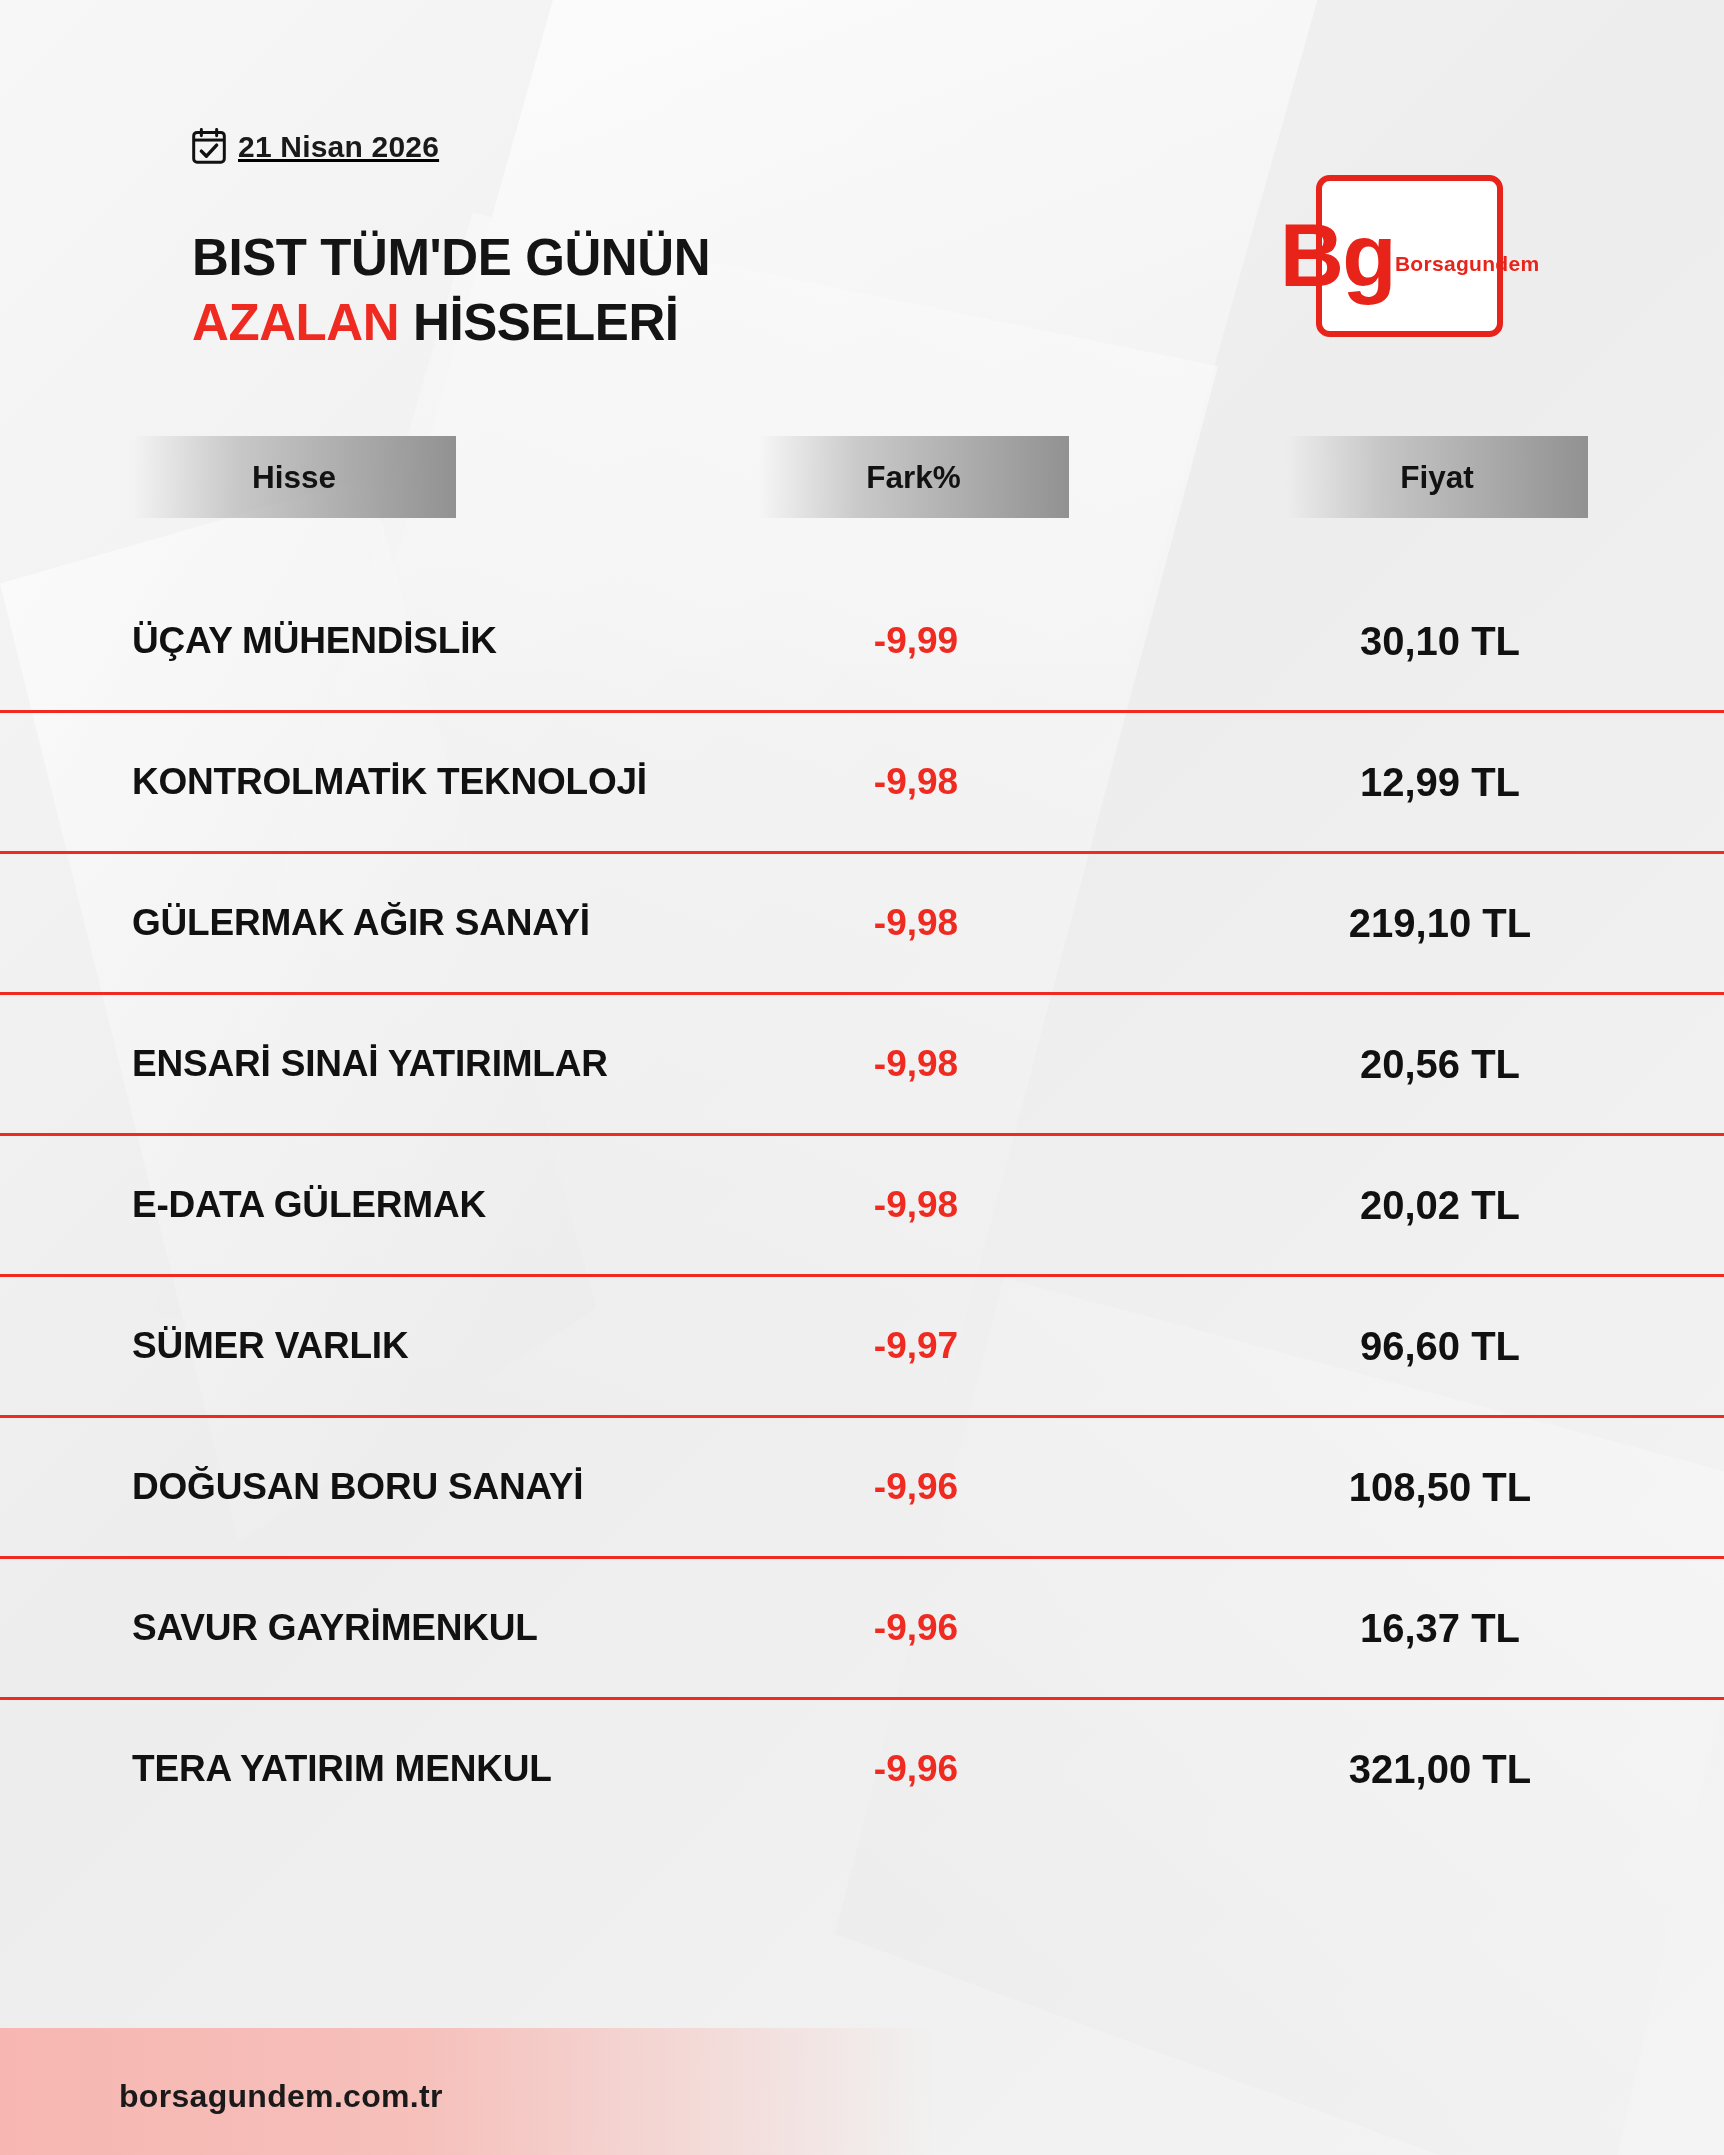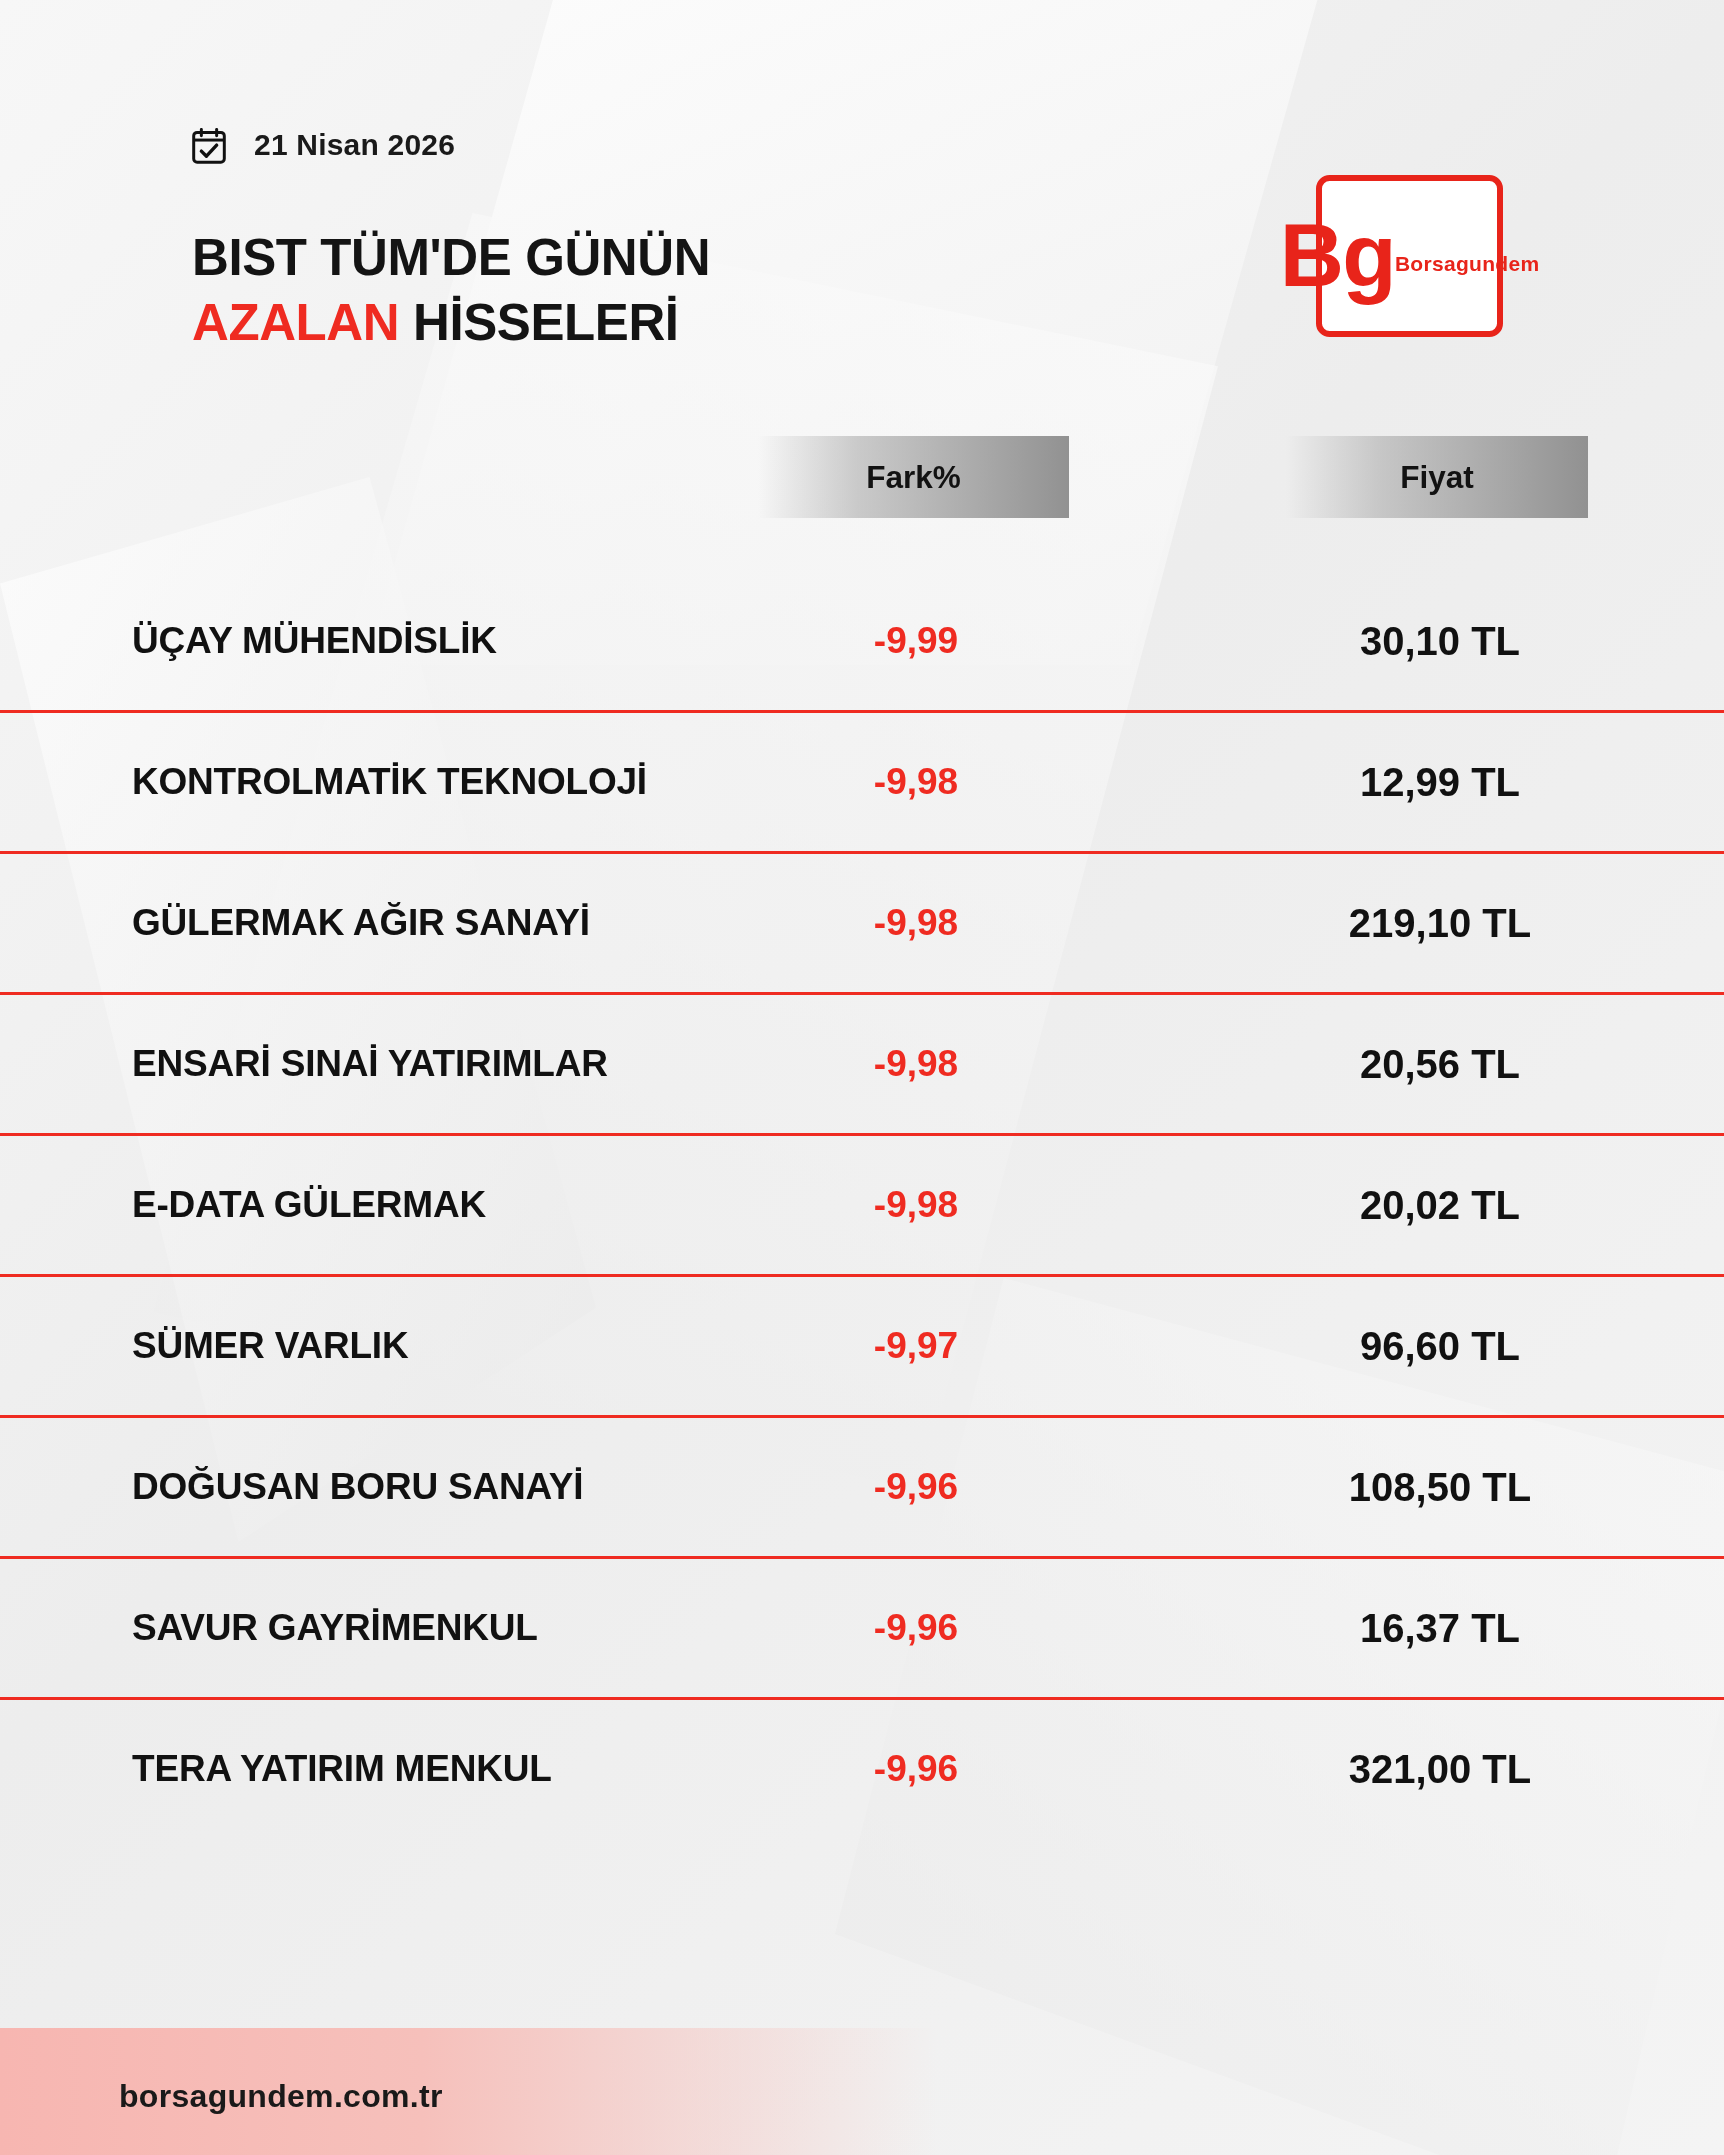--- a/index.html
+++ b/index.html
@@ -69,22 +69,23 @@
     z-index: 2;
   }
 
   
   .header {
     padding: 128px 0 0 192px;
     position: relative;
   }
   .date-row {
     display: flex;
-    align-items: flex-start;
-    gap: 28px;
+    align-items: flex-end;
+    gap: 12px;
+    text-decoration: underline;
   }
   .cal-icon {
     width: 34px;
     height: 36px;
     position: relative;
     display: inline-block;
   }
   .cal-icon svg { display: block; }
   .date-text {
     font-size: 30px;
@@ -273,20 +274,21 @@
         </div>
       </div>
 
       <div class="logo">
         <div class="logo-bg">Bg</div>
         <div class="logo-word">Borsagundem</div>
       </div>
     </div>
 
     <div class="table-head">
+      <div class="head-cell head-hisse">Hisse</div>
       <div class="head-cell head-fiyat">Fiyat</div>
       <div class="head-cell head-fark">Fark%</div>
     </div>
 
     <div class="rows">
 
       <div class="row">
         <div class="cell c-name">ÜÇAY MÜHENDİSLİK</div>
         <div class="cell c-change">-9,99</div>
         <div class="cell c-price">30,10 TL</div>

